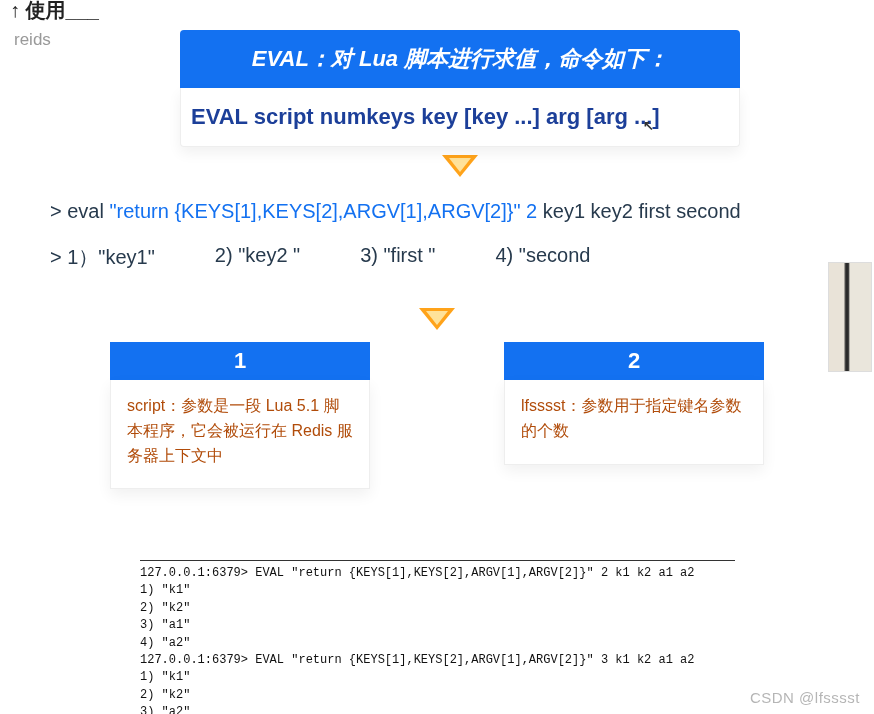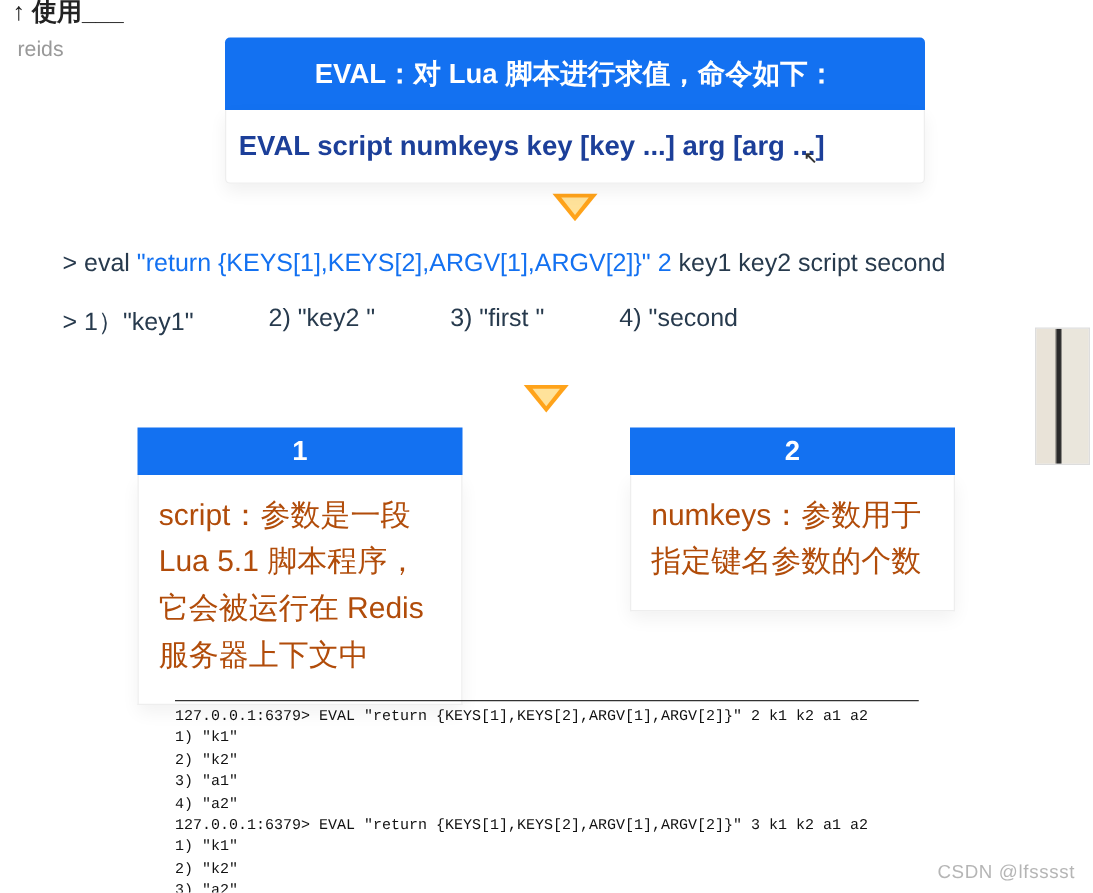--- a/index.html
+++ b/index.html
@@ -33,20 +33,21 @@
       width: 560px;
     }
     .hero-blue {
       background: #1371f1;
       color: #fff;
       font-weight: 700;
       font-size: 22px;
       text-align: center;
       padding: 14px 10px;
       border-radius: 4px 4px 0 0;
+      font-style: italic;
     }
     .hero-white {
       background: #fff;
       color: #1c3f99;
       font-weight: 700;
       font-size: 22px;
       padding: 16px 10px;
       border: 1px solid #eee;
       border-top: none;
       border-radius: 0 0 4px 4px;
@@ -117,21 +118,21 @@
       background: #1371f1;
       color: #fff;
       text-align: center;
       font-weight: 700;
       font-size: 22px;
       padding: 6px 0;
     }
     .box-body {
       background: #fff;
       color: #b14c0a;
-      font-size: 24px;
+      font-size: 16px;
       padding: 14px 16px 20px 16px;
       border: 1px solid #eee;
       border-top: none;
       box-shadow: 0 6px 14px rgba(0,0,0,0.06);
       line-height: 1.55;
     }
     .photo {
       position: absolute;
       top: 262px;
       right: 2px;
@@ -171,21 +172,21 @@
 <div class="hero">
   <div class="hero-blue">EVAL：对 Lua 脚本进行求值，命令如下：</div>
   <div class="hero-white">
     <span>EVAL script numkeys key [key ...] arg [arg ...]</span>
     <span class="cursor-icon">↖</span>
   </div>
   <div class="tri"></div>
 </div>
 
 <div class="eval-example">
-  <span>&gt; eval </span><span class="q">"return {KEYS[1],KEYS[2],ARGV[1],ARGV[2]}"</span> <span class="n">2</span><span> key1 key2 script second</span>
+  <span>&gt; eval </span><span class="q">"return {KEYS[1],KEYS[2],ARGV[1],ARGV[2]}"</span> <span class="n">2</span><span> key1 key2 first second</span>
 </div>
 <div class="eval-output">
   <span>&gt; 1）"key1"</span>
   <span>2) "key2 "</span>
   <span>3) "first "</span>
   <span>4) "second</span>
 </div>
 
 <div class="tri2-wrap">
   <div class="tri"></div>
@@ -193,21 +194,21 @@
 
 <div class="photo"></div>
 
 <div class="boxes">
   <div class="box">
     <div class="box-head">1</div>
     <div class="box-body">script：参数是一段 Lua 5.1 脚本程序，它会被运行在 Redis 服务器上下文中</div>
   </div>
   <div class="box">
     <div class="box-head">2</div>
-    <div class="box-body">numkeys：参数用于指定键名参数的个数</div>
+    <div class="box-body">lfsssst：参数用于指定键名参数的个数</div>
   </div>
 </div>
 
 <div class="terminal">
   <div class="row">127.0.0.1:6379&gt; EVAL "return {KEYS[1],KEYS[2],ARGV[1],ARGV[2]}" 2 k1 k2 a1 a2</div>
   <div class="row">1) "k1"</div>
   <div class="row">2) "k2"</div>
   <div class="row">3) "a1"</div>
   <div class="row">4) "a2"</div>
   <div class="row">127.0.0.1:6379&gt; EVAL "return {KEYS[1],KEYS[2],ARGV[1],ARGV[2]}" 3 k1 k2 a1 a2</div>

